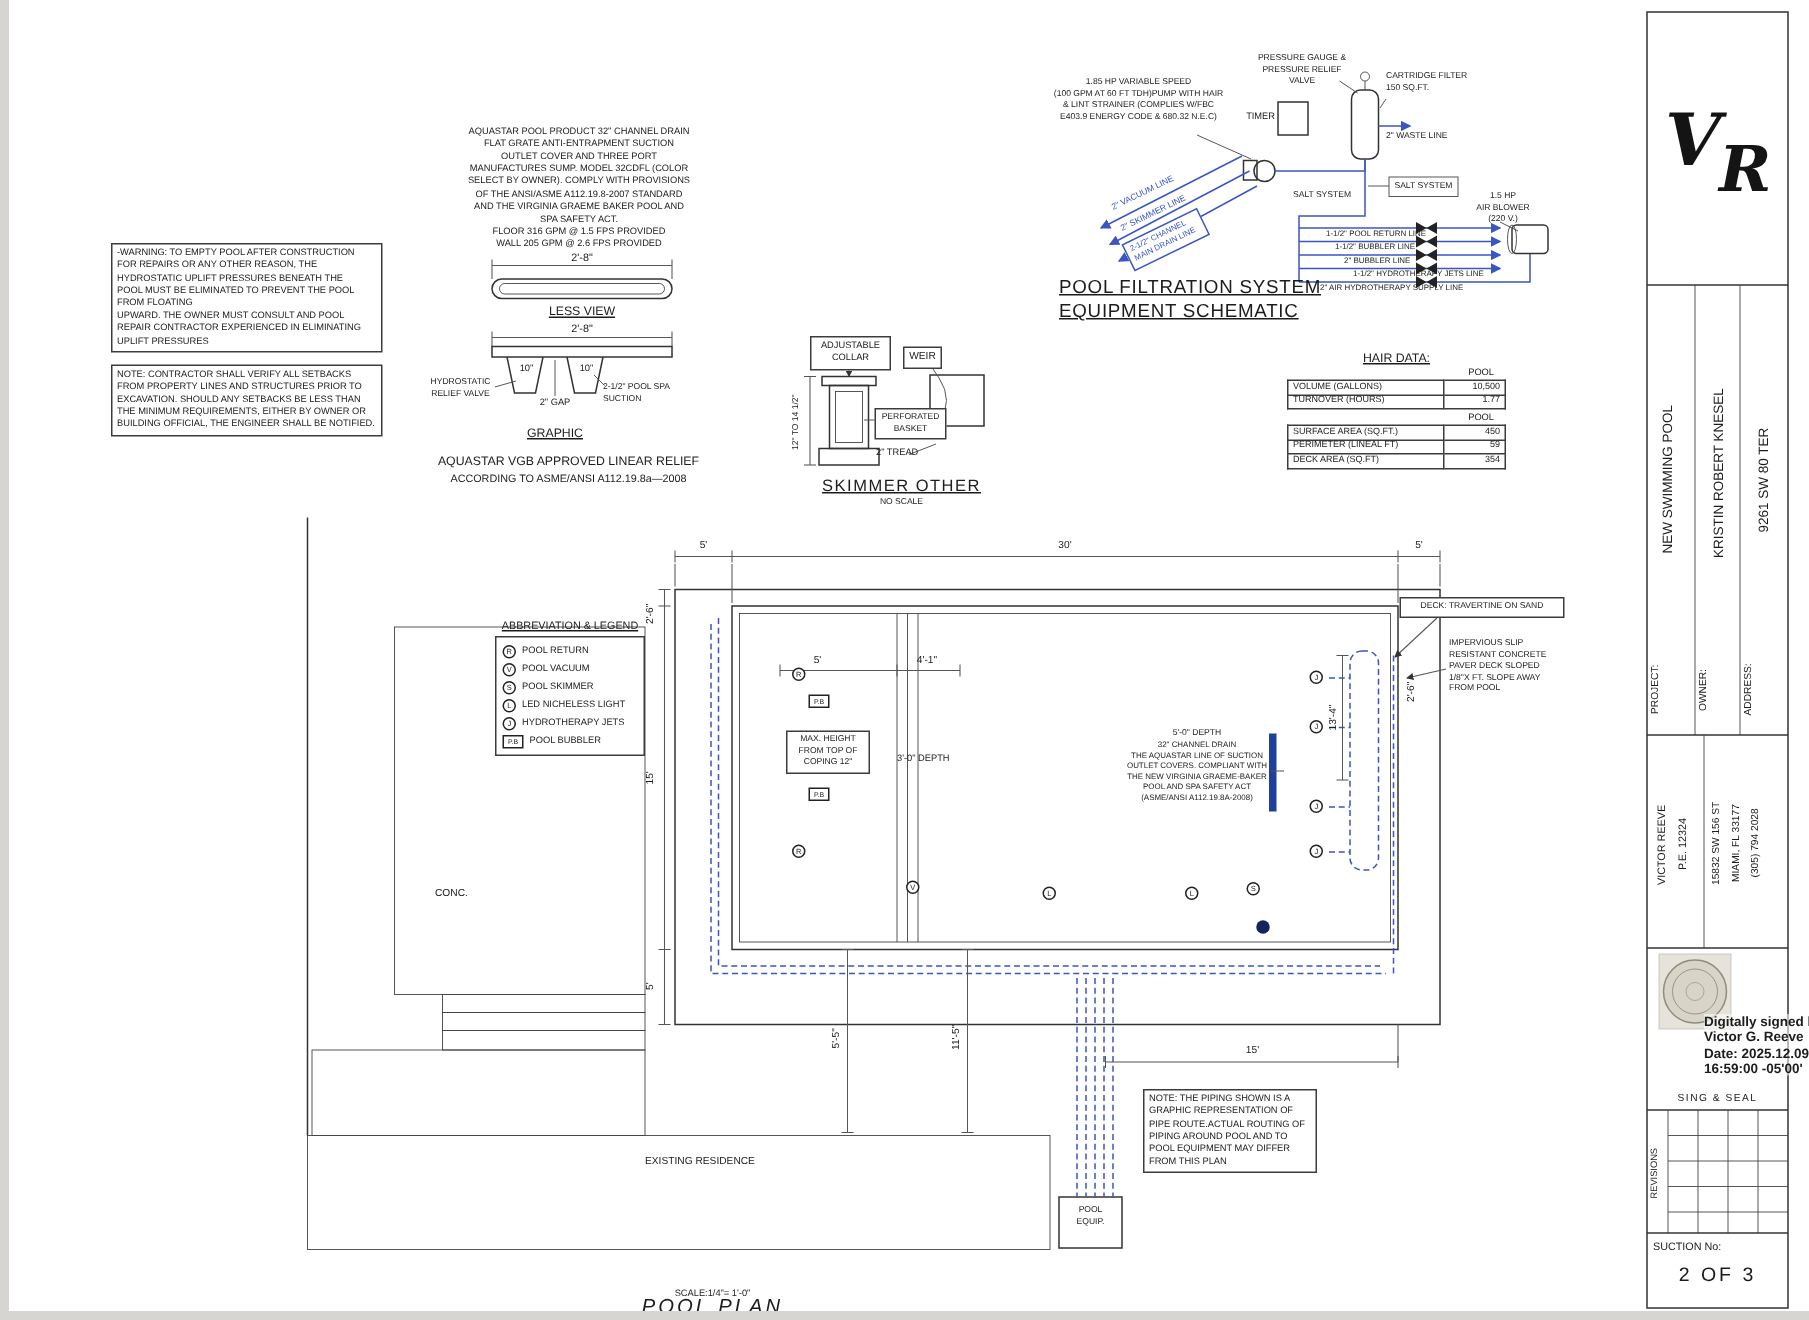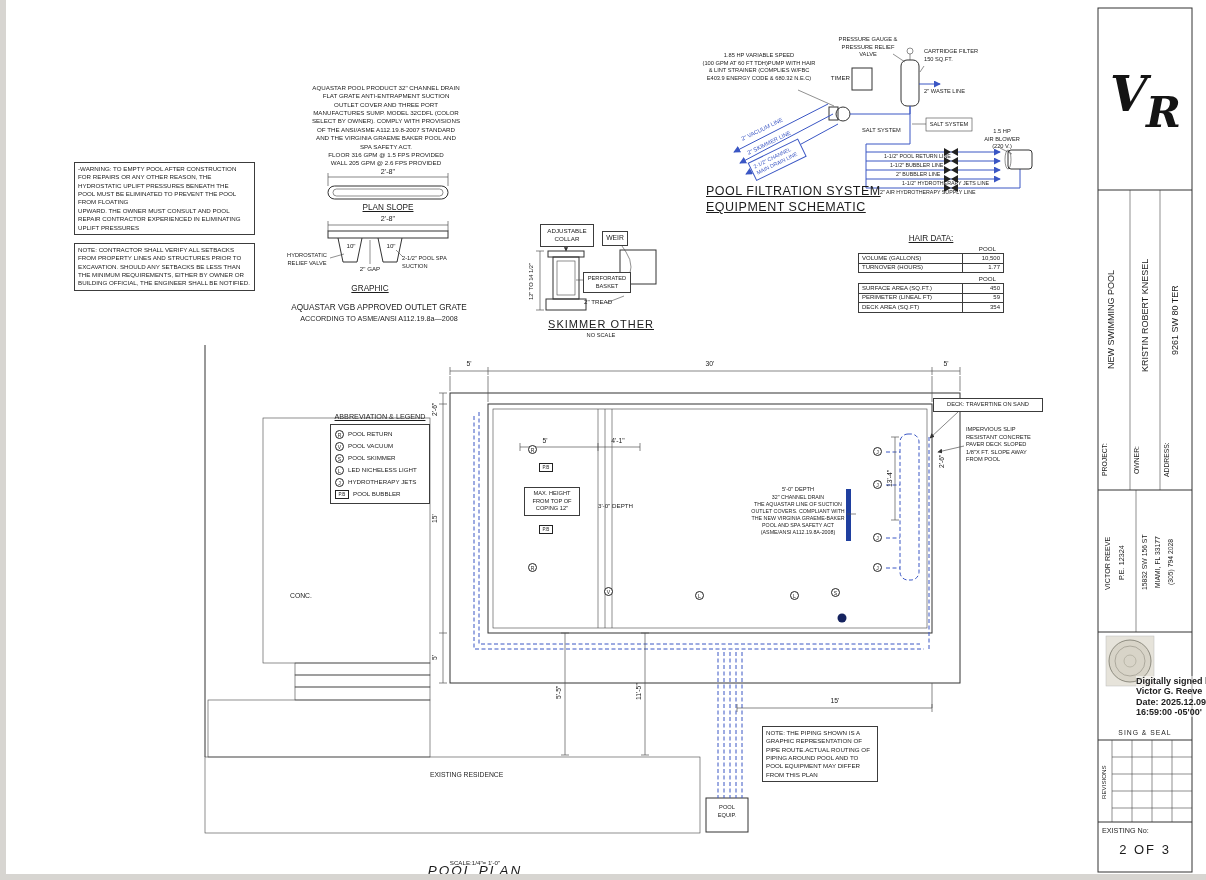--- a/index.html
+++ b/index.html
@@ -244,30 +244,30 @@
 OUTLET COVER AND THREE PORT
 MANUFACTURES SUMP. MODEL 32CDFL (COLOR
 SELECT BY OWNER). COMPLY WITH PROVISIONS
 OF THE ANSI/ASME A112.19.8-2007 STANDARD
 AND THE VIRGINIA GRAEME BAKER POOL AND
 SPA SAFETY ACT.
 FLOOR 316 GPM @ 1.5 FPS PROVIDED
 WALL 205 GPM @ 2.6 FPS PROVIDED</div>
 
   <div class="abs f7 c" style="left:368px;top:167px;width:40px;">2'-8"</div>
-  <div class="abs f8 u c" style="left:358px;top:203px;width:60px;">PLAN  SLOPE</div>
+  <div class="abs f8 u c" style="left:358px;top:203px;width:60px;">LESS  VIEW</div>
   <div class="abs f7 c" style="left:368px;top:214px;width:40px;">2'-8"</div>
   <div class="abs f6 c" style="left:342px;top:242px;width:18px;">10"</div>
   <div class="abs f6 c" style="left:382px;top:242px;width:18px;">10"</div>
   <div class="abs f6 c" style="left:352px;top:265px;width:36px;">2" GAP</div>
   <div class="abs pre f55 c" style="left:284px;top:252px;width:46px;">HYDROSTATIC
 RELIEF VALVE</div>
   <div class="abs f55" style="left:402px;top:255px;width:64px;">2-1/2" POOL SPA SUCTION</div>
   <div class="abs f8 u c" style="left:345px;top:284px;width:50px;">GRAPHIC</div>
-  <div class="abs f8 c" style="left:284px;top:303px;width:190px;">AQUASTAR  VGB  APPROVED  OUTLET  GRATE</div>
+  <div class="abs f8 c" style="left:284px;top:303px;width:190px;">AQUASTAR  VGB  APPROVED  LINEAR  RELIEF</div>
   <div class="abs f7 c" style="left:284px;top:314px;width:190px;">ACCORDING  TO  ASME/ANSI  A112.19.8a—2008</div>
 
   <div class="abs pre f6 c bx" style="left:540px;top:224px;width:54px;">ADJUSTABLE
 COLLAR</div>
   <div class="abs f65 bx" style="left:602px;top:231px;width:26px;text-align:center;">WEIR</div>
   <div class="abs pre f55 bx c" style="left:583px;top:272px;width:48px;">PERFORATED
 BASKET</div>
   <div class="abs f6" style="left:584px;top:298px;width:42px;">2" TREAD</div>
   <div class="abs vtext f55" style="left:526px;top:255px;width:12px;height:52px;">12" TO 14 1/2"</div>
   <div class="abs f11 u c" style="left:545px;top:318px;width:112px;letter-spacing:1px;">SKIMMER OTHER</div>
@@ -437,18 +437,18 @@
   <div class="abs vtext f65" style="left:1140px;top:496px;width:11px;height:132px;">15832 SW 156 ST</div>
   <div class="abs vtext f65" style="left:1153px;top:496px;width:11px;height:132px;">MIAMI, FL 33177</div>
   <div class="abs vtext f65" style="left:1166px;top:496px;width:11px;height:132px;">(305) 794 2028</div>
 
   <div class="abs pre b" style="left:1136px;top:676px;width:86px;font-size:9px;line-height:1.15;background:rgba(255,255,255,0.55);">Digitally signed by
 Victor G. Reeve
 Date: 2025.12.09
 16:59:00 -05'00'</div>
   <div class="abs f65 c" style="left:1104px;top:729px;width:82px;letter-spacing:1px;">SING &amp; SEAL</div>
   <div class="abs vtext f6" style="left:1098px;top:744px;width:12px;height:76px;">REVISIONS</div>
-  <div class="abs f7" style="left:1102px;top:826px;width:70px;">EXISTING No:</div>
+  <div class="abs f7" style="left:1102px;top:826px;width:70px;">SUCTION No:</div>
   <div class="abs c" style="left:1098px;top:842px;width:94px;font-size:13px;letter-spacing:2px;">2 OF 3</div>
 
   <div class="edge" style="left:0;top:0;width:6px;height:880px;"></div>
   <div class="edge" style="left:0;top:874px;width:1206px;height:6px;"></div>
 </div>
 
 </body></html>

